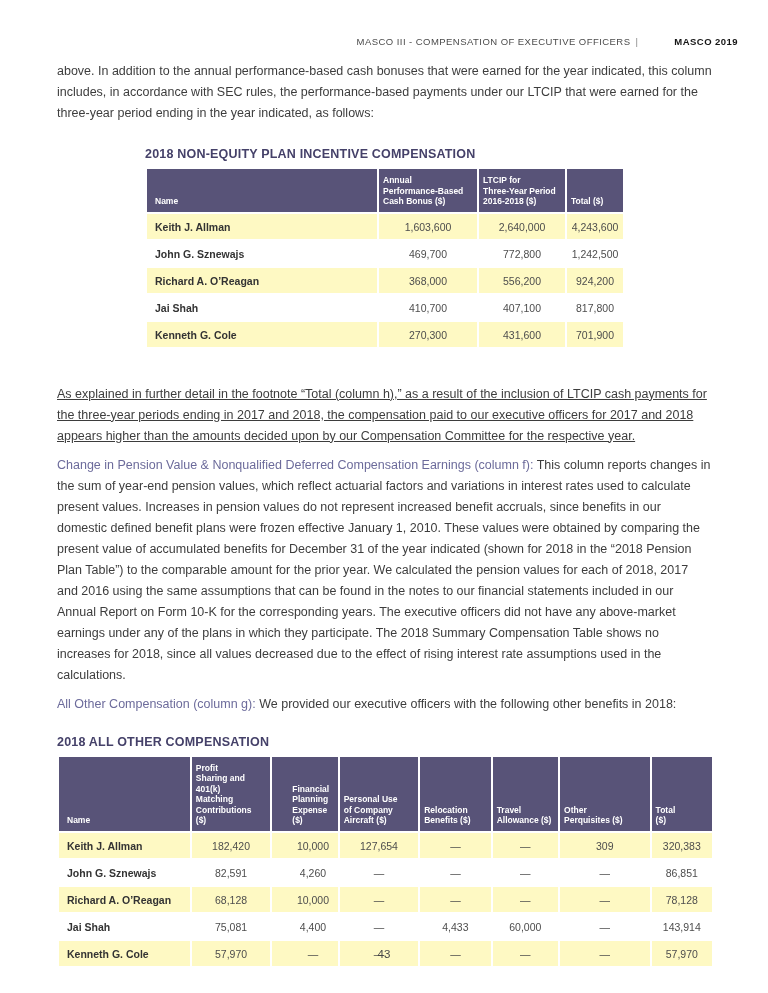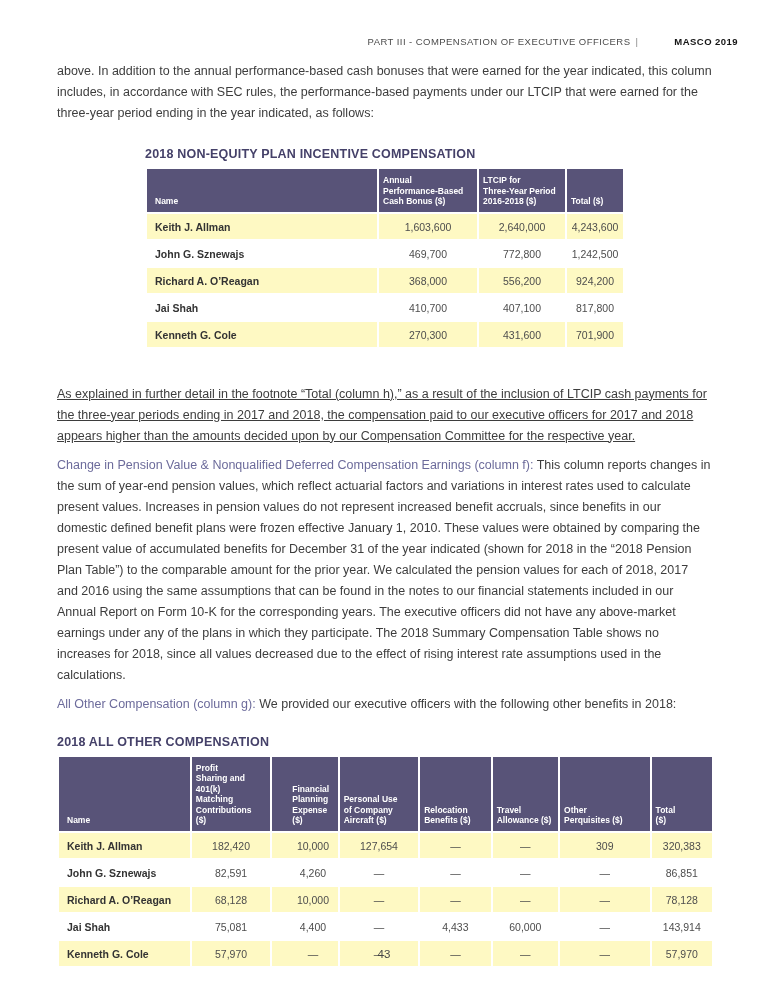--- a/index.html
+++ b/index.html
@@ -84,21 +84,21 @@
     position:absolute; bottom:33px; left:0; width:100%;
     text-align:center; font-size:11.5px; color:#454545;
   }
 </style>
 </head>
 <body>
 
 <div class="page">
 
   <div class="top-header">
-    <span>PART III - COMPENSATION OF EXECUTIVE OFFICERS</span><span class="sep">|</span><span class="brand">MASCO 2019</span>
+    <span>MASCO III - COMPENSATION OF EXECUTIVE OFFICERS</span><span class="sep">|</span><span class="brand">MASCO 2019</span>
   </div>
 
   <div class="content">
 
     <p class="body-par par-intro">above. In addition to the annual performance-based cash bonuses that were earned for the year indicated, this column includes, in accordance with SEC rules, the performance-based payments under our LTCIP that were earned for the three-year period ending in the year indicated, as follows:</p>
 
     <div class="t1-block">
       <h2 class="table-title">2018 NON-EQUITY PLAN INCENTIVE COMPENSATION</h2>
       <table id="table1">
           <thead>

